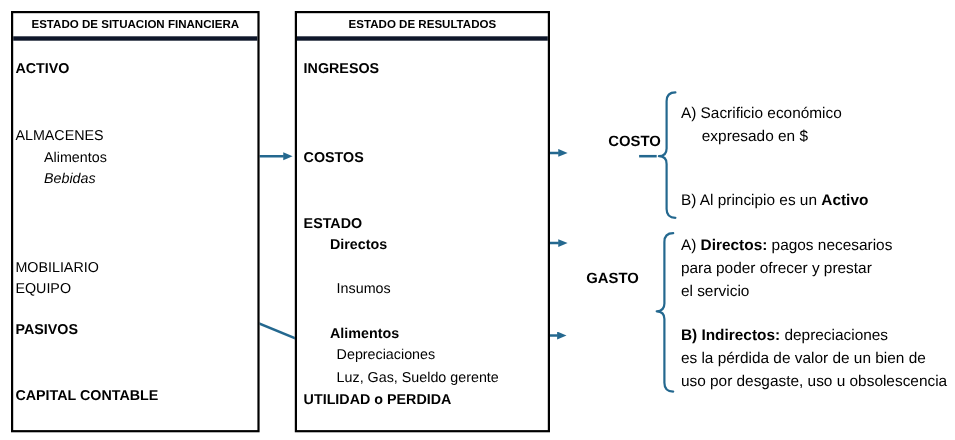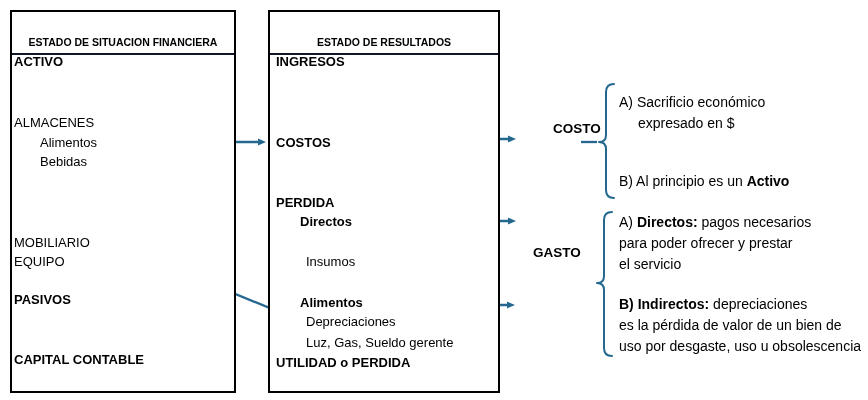--- a/index.html
+++ b/index.html
@@ -5,23 +5,23 @@
   html,body{margin:0;padding:0;background:#ffffff;}
   .canvas{
     position:relative;width:868px;height:400px;background:#ffffff;
     font-family:"Liberation Sans",sans-serif;color:#000;overflow:hidden;
   }
   .overlay{position:absolute;left:0;top:0;pointer-events:none;}
   .box{
     position:absolute;border:2px solid #000;background:#fff;box-sizing:border-box;
   }
   .box-header{
-    height:21px;line-height:21px;border-bottom:2px solid #0f172a;
+    height:21px;line-height:21px;border-bottom:4px solid #0f172a;
     text-align:center;font-weight:bold;font-size:10.5px;letter-spacing:0px;
-    white-space:nowrap;overflow:hidden;margin-top:20px;
+    white-space:nowrap;overflow:hidden;
   }
   .txt{
     position:absolute;font-size:13px;line-height:18px;white-space:nowrap;
   }
   .bold{font-weight:bold;}
   .rtxt{
     position:absolute;font-size:14px;line-height:19px;white-space:nowrap;
   }
   .seclabel{
     position:absolute;font-weight:bold;font-size:13.5px;line-height:18px;white-space:nowrap;
@@ -54,32 +54,32 @@
     <line class="arrowline" x1="373" y1="305" x2="507" y2="305" marker-end="url(#ah)"></line>
 
     <line class="arrowline" x1="581" y1="142" x2="597" y2="142"></line>
   </svg>
 
   <div class="box" style="left:10px;top:10px;width:226px;height:383px;">
     <div class="box-header">ESTADO DE SITUACION FINANCIERA</div>
     <div class="txt bold" style="left:2px;top:41px;">ACTIVO</div>
     <div class="txt" style="left:2px;top:102px;">ALMACENES</div>
     <div class="txt" style="left:28px;top:122px;">Alimentos</div>
-    <div class="txt" style="left:28px;top:141px;">Bebidas</div>
+    <div class="txt" style="left:28px;top:141px;font-style:italic;">Bebidas</div>
     <div class="txt" style="left:2px;top:222px;">MOBILIARIO</div>
     <div class="txt" style="left:2px;top:241px;">EQUIPO</div>
     <div class="txt bold" style="left:2px;top:279px;">PASIVOS</div>
     <div class="txt bold" style="left:2px;top:339px;">CAPITAL CONTABLE</div>
   </div>
 
   <div class="box" style="left:268px;top:10px;width:232px;height:383px;">
     <div class="box-header">ESTADO DE RESULTADOS</div>
     <div class="txt bold" style="left:6px;top:41px;text-align:center;">INGRESOS</div>
     <div class="txt bold" style="left:6px;top:122px;">COSTOS</div>
-    <div class="txt bold" style="left:6px;top:182px;">PERDIDA</div>
+    <div class="txt bold" style="left:6px;top:182px;">ESTADO</div>
     <div class="txt bold" style="left:30px;top:201px;">Directos</div>
     <div class="txt" style="left:36px;top:241px;">Insumos</div>
     <div class="txt bold" style="left:30px;top:282px;">Alimentos</div>
     <div class="txt" style="left:36px;top:301px;">Depreciaciones</div>
     <div class="txt" style="left:36px;top:322px;">Luz, Gas, Sueldo gerente</div>
     <div class="txt bold" style="left:6px;top:342px;">UTILIDAD o PERDIDA</div>
   </div>
 
   <div class="seclabel" style="left:553px;top:120px;">COSTO</div>
   <div class="rtxt" style="left:619px;top:93px;">A) Sacrificio económico</div>

